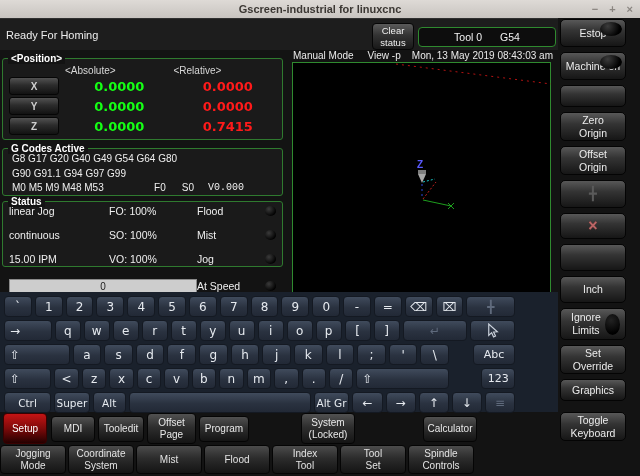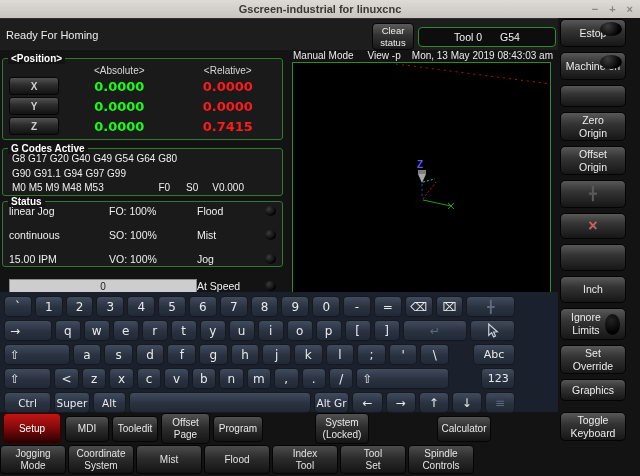--- a/index.html
+++ b/index.html
@@ -25,31 +25,31 @@
     font-size:10.5px; color:#f2f2f2; }
 
   
   .left-col { position:absolute; left:2px; top:50px; width:281px; }
   .frame { position:relative; border:1px solid #2f7a2f; border-radius:3px; background:#1a1a1a; }
   .frame-label { position:absolute; top:-6px; left:5px; background:#131313; padding:0 3px;
     font-size:10px; font-weight:bold; color:#fff; line-height:11px; white-space:nowrap; }
 
   .pos-frame { margin-top:8px; height:82px; }
   .pos-header { display:grid; grid-template-columns:62px 1fr 1fr; margin-top:6px;
-    font-size:10px; color:#d8d8d8; text-align:center; }
+    font-size:10px; color:#d8d8d8; text-align:left; }
   .pos-row { display:grid; grid-template-columns:62px 1fr 1fr; align-items:center; height:20px; }
   .axis-btn { margin-left:6px; width:50px; height:18px; border-radius:3px;
     background:linear-gradient(#525252,#2c2c2c 45%,#121212); border:1px solid #060606;
     color:#cfcfcf; font-size:10px; font-weight:bold; }
   .pos-val { text-align:center; font-size:13px; font-weight:bold; font-family:"DejaVu Sans",sans-serif; }
 
   .gcode-frame { margin-top:8px; height:48px; padding-top:3px; }
   .gcode-line { padding-left:9px; font-size:10px; color:#efefef; line-height:14.5px; white-space:nowrap; }
   .gcode-line3 { display:flex; padding-right:38px; }
-  .g-f { margin-left:auto; } .g-s { margin-left:16px; } .g-v { margin-left:14px; }
+  .g-f { margin-left:auto; } .g-s { margin-left:16px; } .g-v { margin-left:14px;font-family:Liberation Mono, monospace; }
 
   .status-frame { margin-top:5px; height:66px; padding:3px 4px 0 6px; }
   .status-grid { display:grid; grid-template-columns:100px 88px 1fr; font-size:10.5px; color:#efefef;
     line-height:12px; row-gap:12px; }
   .st-right { display:flex; justify-content:space-between; align-items:center; padding-right:2px; }
   .led { width:11px; height:10px; border-radius:50%;
     background:radial-gradient(circle at 35% 30%,#3a3a3a,#000 75%); }
   .progress { grid-column:1/3; height:16px; margin-top:2px; background:#cdcdcd; border:1px solid #8a8a8a;
     color:#1c1c1c; font-size:10px; display:flex; align-items:center; justify-content:center; }
   .rpm { grid-column:1/4; text-align:right; font-size:10.5px; font-weight:bold; color:#fff; }
@@ -74,21 +74,21 @@
   .key.kleft { justify-content:flex-start; padding-left:5px; }
   .kspacer { visibility:hidden; }
 
   
   .bottomA { position:absolute; left:0; top:412px; width:558px; height:33px; display:flex; align-items:center; }
   .bbtn { height:26px; border-radius:4px; background:linear-gradient(#515151,#2e2e2e 45%,#141414);
     border:1px solid #050505; color:#e8e8e8; font-size:10px; line-height:1.15; white-space:pre-line;
     text-align:center; display:flex; align-items:center; justify-content:center; flex:0 0 auto; }
   .bbtn.tall { height:31px; }
   .bbtn.active-red { background:linear-gradient(#c41414,#7e0a0a 50%,#250000); border-color:#3a0000; color:#fff; }
-  .ba-setup{width:58px;margin-left:3px;height:31px;} .ba-mdi{width:44px;margin-left:4px;}
+  .ba-setup{width:44px;margin-left:3px;height:31px;} .ba-mdi{width:44px;margin-left:4px;}
   .ba-tooledit{width:46px;margin-left:3px;} .ba-offset-page{width:49px;margin-left:3px;}
   .ba-program{width:50px;margin-left:3px;} .ba-system{width:54px;margin-left:52px;}
   .ba-calculator{width:54px;margin-left:68px;}
   .bottomB { position:absolute; left:0; top:445px; width:474px; height:31px; display:flex; gap:2px; }
   .bbtn2 { flex:1; height:29px; border-radius:4px; background:linear-gradient(#4c4c4c,#2c2c2c 45%,#141414);
     border:1px solid #050505; color:#e3e3e3; font-size:10px; line-height:1.15; white-space:pre-line;
     text-align:center; display:flex; align-items:center; justify-content:center; }
 
   
   .sidebar { position:absolute; left:558px; top:18px; width:82px; height:458px; display:flex;

